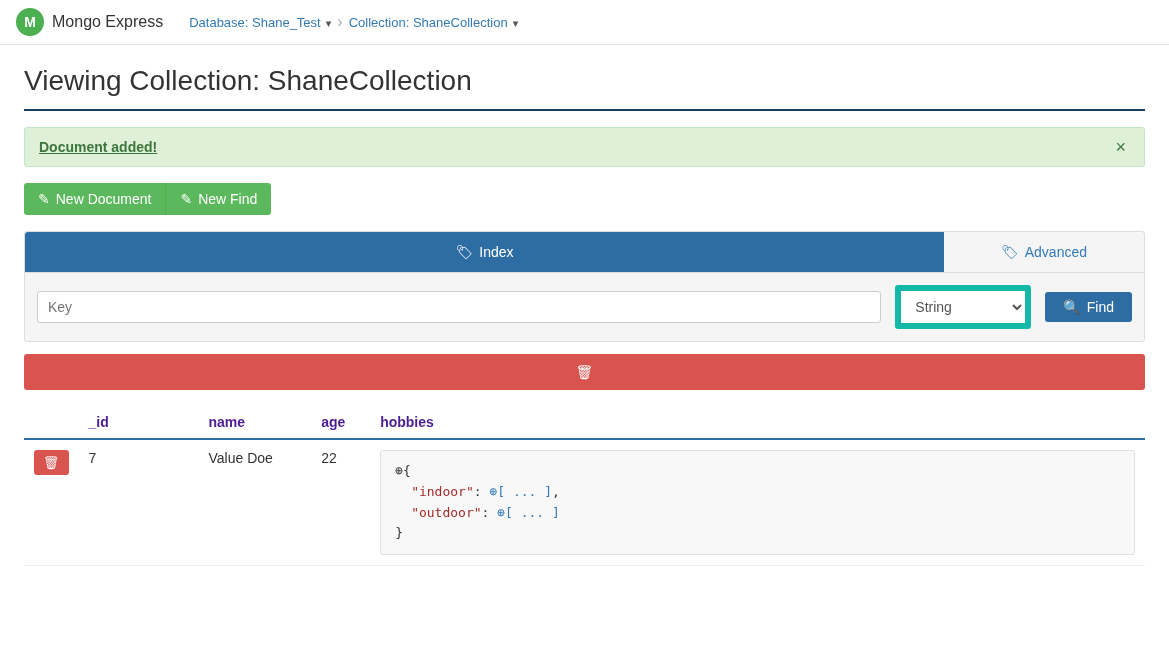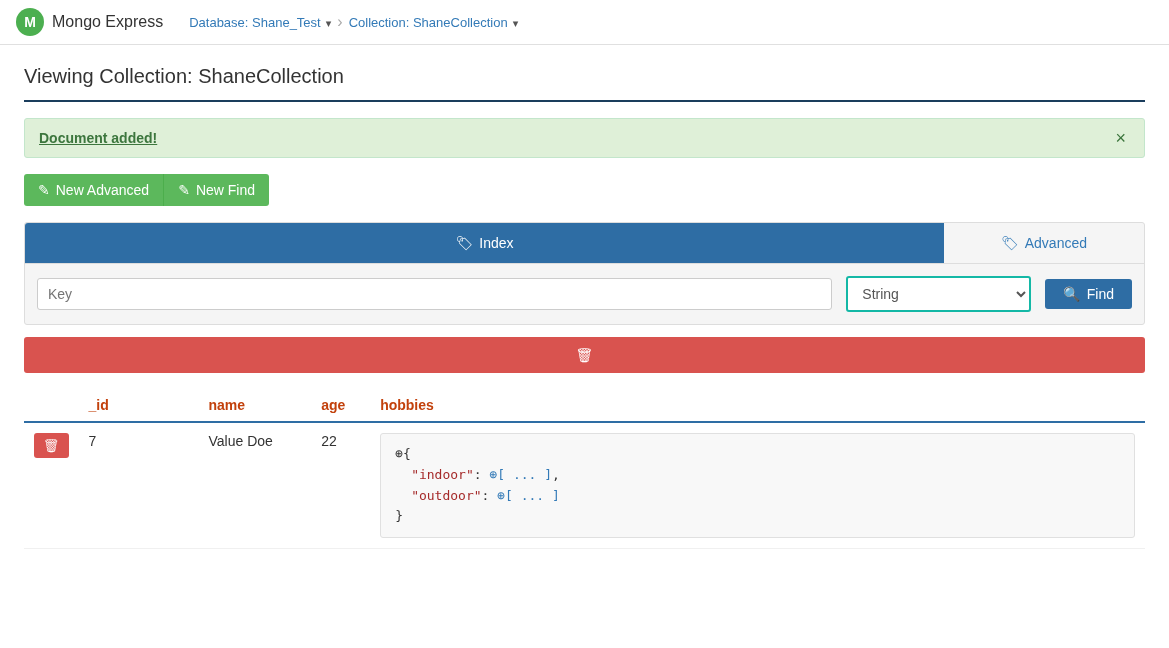--- a/index.html
+++ b/index.html
@@ -50,21 +50,21 @@
       text-decoration: none;
     }
     .breadcrumb-caret { font-size: 11px; color: #555; margin-left: 2px; }
 
     
     .main-content {
       padding: 20px 24px;
     }
 
     .page-title {
-      font-size: 20px;
+      font-size: 28px;
       font-weight: 300;
       color: #333;
       margin-bottom: 12px;
     }
     .title-divider {
       border: none;
       border-top: 2px solid #1a3d5c;
       margin-bottom: 16px;
     }
 
@@ -161,23 +161,23 @@
     }
     .search-input {
       flex: 1;
       padding: 7px 10px;
       border: 1px solid #ccc;
       border-radius: 3px;
       font-size: 14px;
       color: #555;
     }
     .search-select {
-      width: 185px;
+      width: 136px;
       padding: 7px 10px;
-      border: 2px solid #14b8a6;
+      border: 6px solid #14b8a6;
       border-radius: 3px;
       font-size: 14px;
       color: #555;
       background: white;
     }
     .btn-find {
       background: #2e6da4;
       color: white;
       border: none;
       padding: 7px 18px;
@@ -212,21 +212,21 @@
       border-collapse: collapse;
       margin-top: 8px;
     }
     .collection-table thead tr {
       border-bottom: 2px solid #2e6da4;
     }
     .collection-table th {
       text-align: left;
       padding: 8px 10px;
       font-weight: 600;
-      color: #c2410c;
+      color: #4c1d95;
       font-size: 14px;
     }
     .collection-table td {
       padding: 10px 10px;
       vertical-align: top;
       border-bottom: 1px solid #f0f0f0;
     }
     .td-id { width: 120px; }
     .td-delete { width: 50px; }
     .btn-delete-row {
@@ -282,21 +282,21 @@
   <hr class="title-divider">
 
   <div class="alert alert-success">
     <span class="alert-text">Document added!</span>
     <button class="alert-close">×</button>
   </div>
 
   <div class="btn-group">
     <button class="btn btn-success btn-first">
       <span>✎</span>
-      <span>New Advanced</span>
+      <span>New Document</span>
     </button>
     <button class="btn btn-success btn-last">
       <span>✎</span>
       <span>New Find</span>
     </button>
   </div>
 
   <div class="search-panel">
     <div class="search-tabs">
       <button class="tab-simple">

